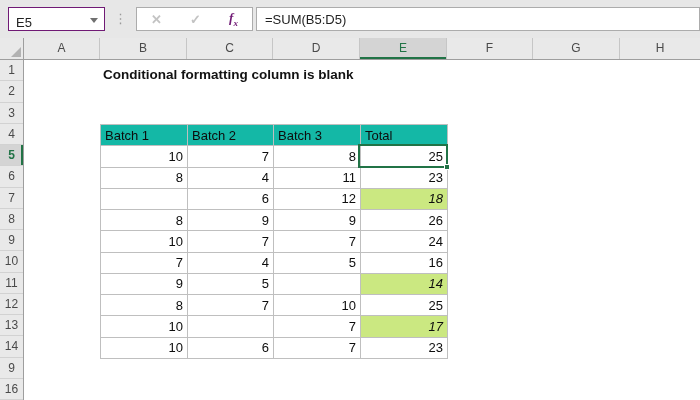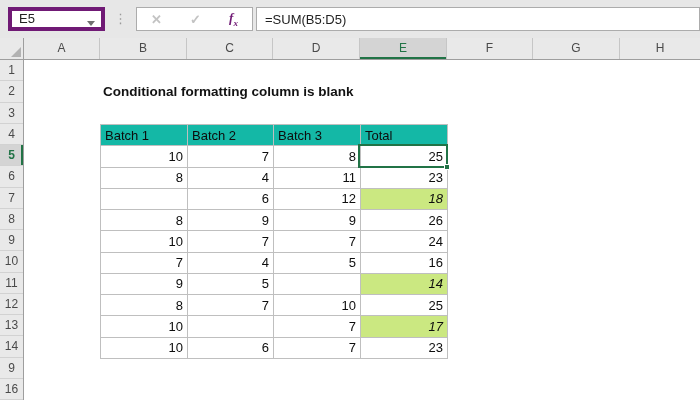--- a/index.html
+++ b/index.html
@@ -3,21 +3,21 @@
 <meta charset="utf-8">
 <style>
   * { margin:0; padding:0; box-sizing:border-box; }
   html,body { width:700px; height:400px; overflow:hidden; }
   body { font-family:"Liberation Sans", sans-serif; background:#fff; position:relative; }
 
   
   .chrome { position:absolute; left:0; top:0; width:700px; height:38px; background:#e7e7e7; }
   .namebox {
     position:absolute; left:8px; top:7px; width:97px; height:24px;
-    background:#fff; border:4px solid #701a75; display:flex; align-items:flex-start;
+    background:#fff; border:1px solid #701a75; display:flex; align-items:flex-end;
     font-size:13px; color:#222; padding-left:7px;
   }
   .namebox .dd { position:absolute; right:6px; top:10px; width:0; height:0;
     border-left:4px solid transparent; border-right:4px solid transparent; border-top:5px solid #707070; }
   .dragdots { position:absolute; left:114px; top:6px; width:12px; height:26px;
     color:#9a9a9a; font-size:13px; line-height:26px; text-align:center; letter-spacing:0; }
   .fbtns {
     position:absolute; left:136px; top:7px; width:117px; height:24px;
     background:#fff; border:1px solid #acacac; display:flex; align-items:center; justify-content:space-around;
   }
@@ -40,21 +40,21 @@
   .ch.sel { background:#d4d4d4; color:#217346; box-shadow: inset 0 -2px 0 #217346; }
 
   
   .rowheaders { position:absolute; left:0; top:60px; width:24px; height:340px; display:flex; flex-direction:column; background:#e9e9e9; border-right:1px solid #9e9e9e; }
   .rh { width:100%; height:21.25px; font-size:12px; color:#4a4a4a; text-align:center; line-height:21px;
     border-bottom:1px solid #d2d2d2; }
   .rh.sel { background:#d4d4d4; color:#217346; font-weight:bold; box-shadow: inset -2px 0 0 #217346; }
 
   
   .canvas { position:absolute; left:24px; top:60px; width:676px; height:340px; background:#fff; }
-  .sheet-title { position:absolute; left:103px; top:81px; height:21px; line-height:21px;
+  .sheet-title { position:absolute; left:103px; top:64px; height:21px; line-height:21px;
     font-size:13.5px; font-weight:bold; color:#121212; white-space:nowrap; }
 
   
   table.data { position:absolute; left:100px; top:124px; border-collapse:collapse; table-layout:fixed; }
   table.data td { border:1px solid #bfbfbf; height:21.25px; font-size:13px; color:#0d0d0d;
     padding:0 4px; white-space:nowrap; overflow:hidden; background:#fff; }
   table.data tr.hdr td { background:#14b8a6; text-align:left; }
   table.data td.num { text-align:right; }
   table.data td.hl { background:#cbe881;font-style:italic; }
 

